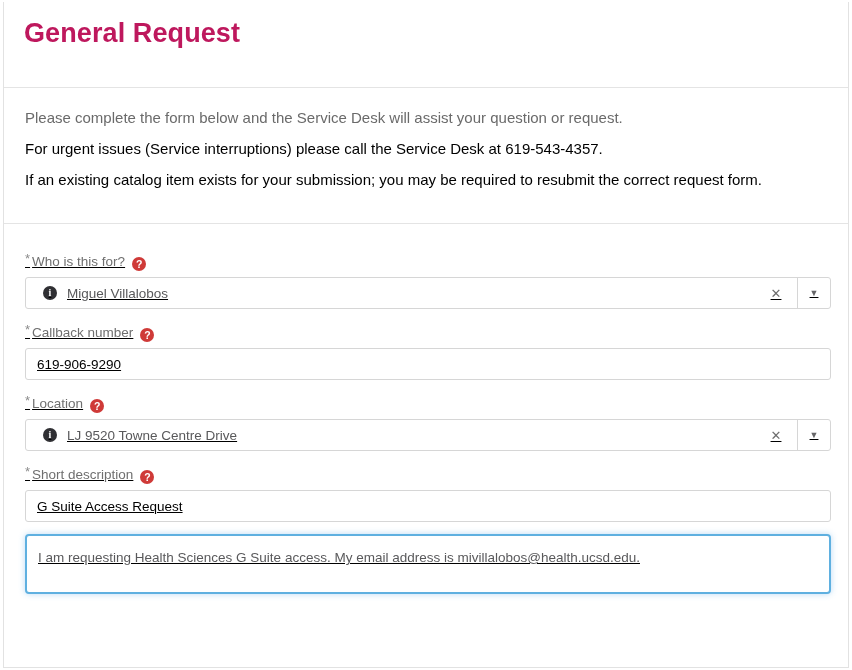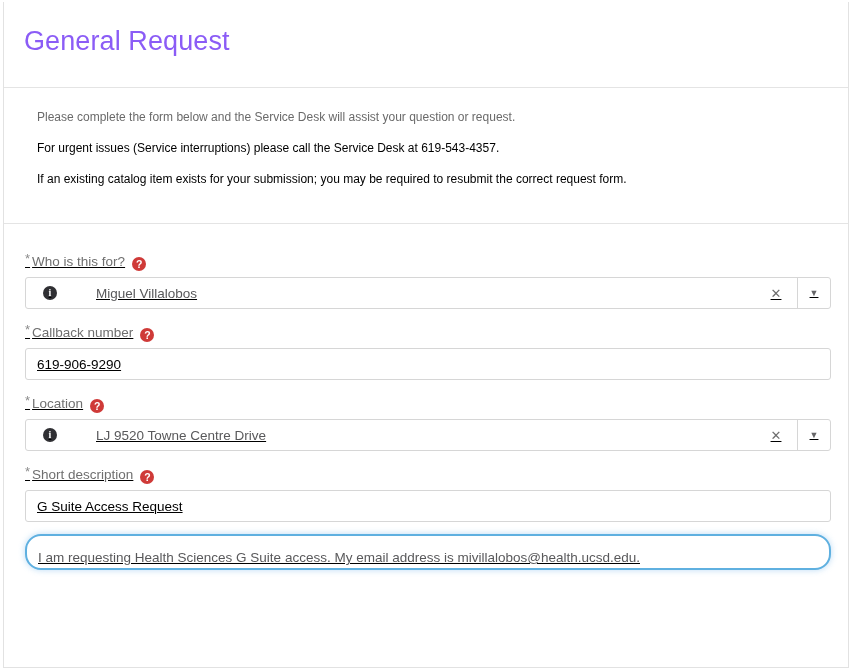--- a/index.html
+++ b/index.html
@@ -25,43 +25,42 @@
   }
 
   
   .header {
     padding: 14px 0 12px 20px;
     border-bottom: 1px solid #e4e4e4;
     height: 86px;
   }
   .page-title {
     font-size: 27px;
-    font-weight: 400;
-    color: #8b5cf6;
+    font-weight: 700;
+    color: #be185d;
     line-height: 34px;
     letter-spacing: 0.1px;
-    margin: 8px 0 6px 0;
+    margin: 0 0 6px 0;
   }
   .page-subtitle {
     font-size: 13px;
     color: #9b9b9b;
     line-height: 16px;
   }
 
   
   .instructions {
     padding: 14px 20px 18px 21px;
     border-bottom: 1px solid #e4e4e4;
     height: 136px;
   }
   .instr-line {
-    font-size: 12px;
+    font-size: 15px;
     line-height: 31px;
     color: #6a6a6a;
-    margin-left: 12px;
   }
   .instr-line.alert {
     color: #000000;
   }
 
   
   .form-body {
     padding: 26px 21px 0 21px;
     text-decoration: underline;
   }
@@ -137,21 +136,21 @@
     font-weight: bold;
     font-style: normal;
     line-height: 14px;
     text-align: center;
     margin: 0 0 0 17px;
     cursor: pointer;
     font-family: "Liberation Serif", serif;
   }
   .ref-value {
     flex: 1 1 auto;
-    padding-left: 39px;
+    padding-left: 10px;
     font-size: 13.5px;
     color: #59595b;
     white-space: nowrap;
     overflow: hidden;
   }
   .clear-btn {
     flex: 0 0 auto;
     width: 42px;
     height: 30px;
     display: flex;
@@ -173,23 +172,23 @@
     justify-content: center;
     border-left: 1px solid #d6d6d6;
     color: #666668;
     font-size: 9px;
     cursor: pointer;
     background: transparent;
   }
 
   
   .control.textarea-wrap {
-    height: 36px;
+    height: 60px;
     border: 2px solid #5fb0e0;
-    border-radius: 16px;
+    border-radius: 4px;
     box-shadow: 0 0 6px rgba(102,175,233,0.45);
     align-items: flex-start;
   }
   .control.textarea-wrap textarea {
     border: none;
     outline: none;
     resize: none;
     width: 100%;
     height: 100%;
     padding: 13px 10px 0 11px;

